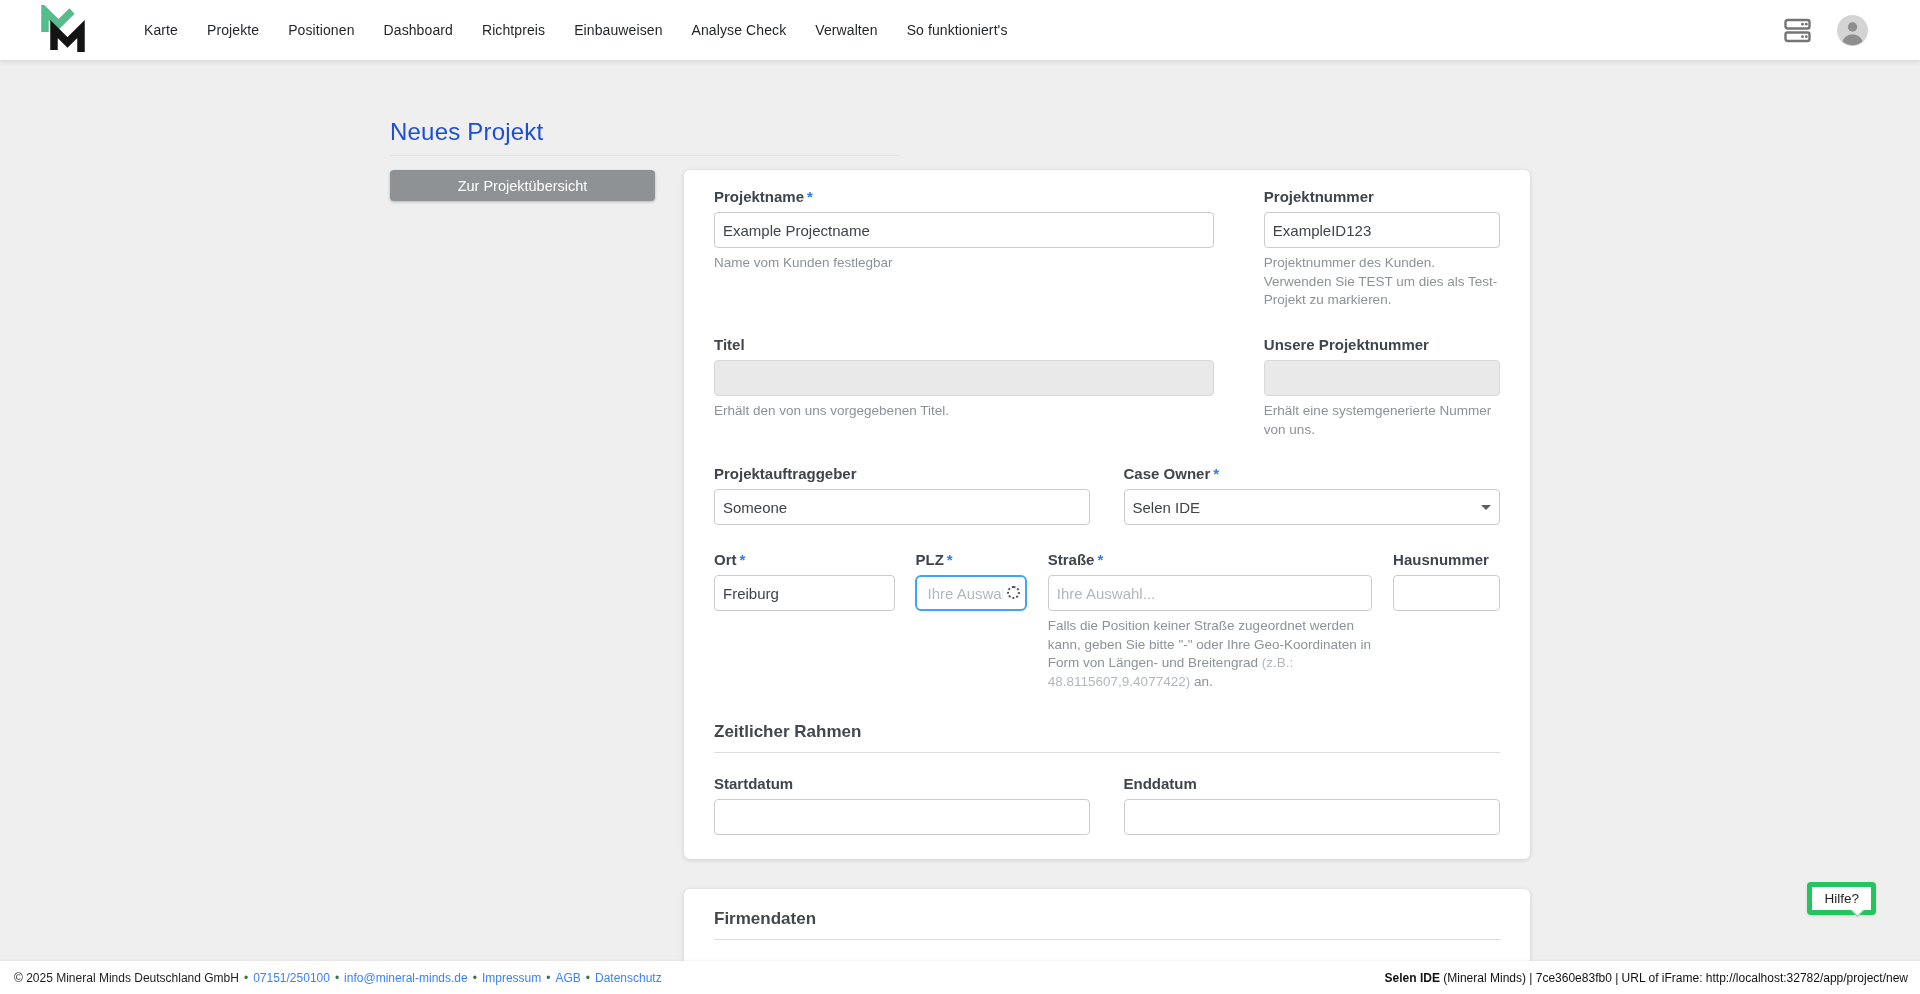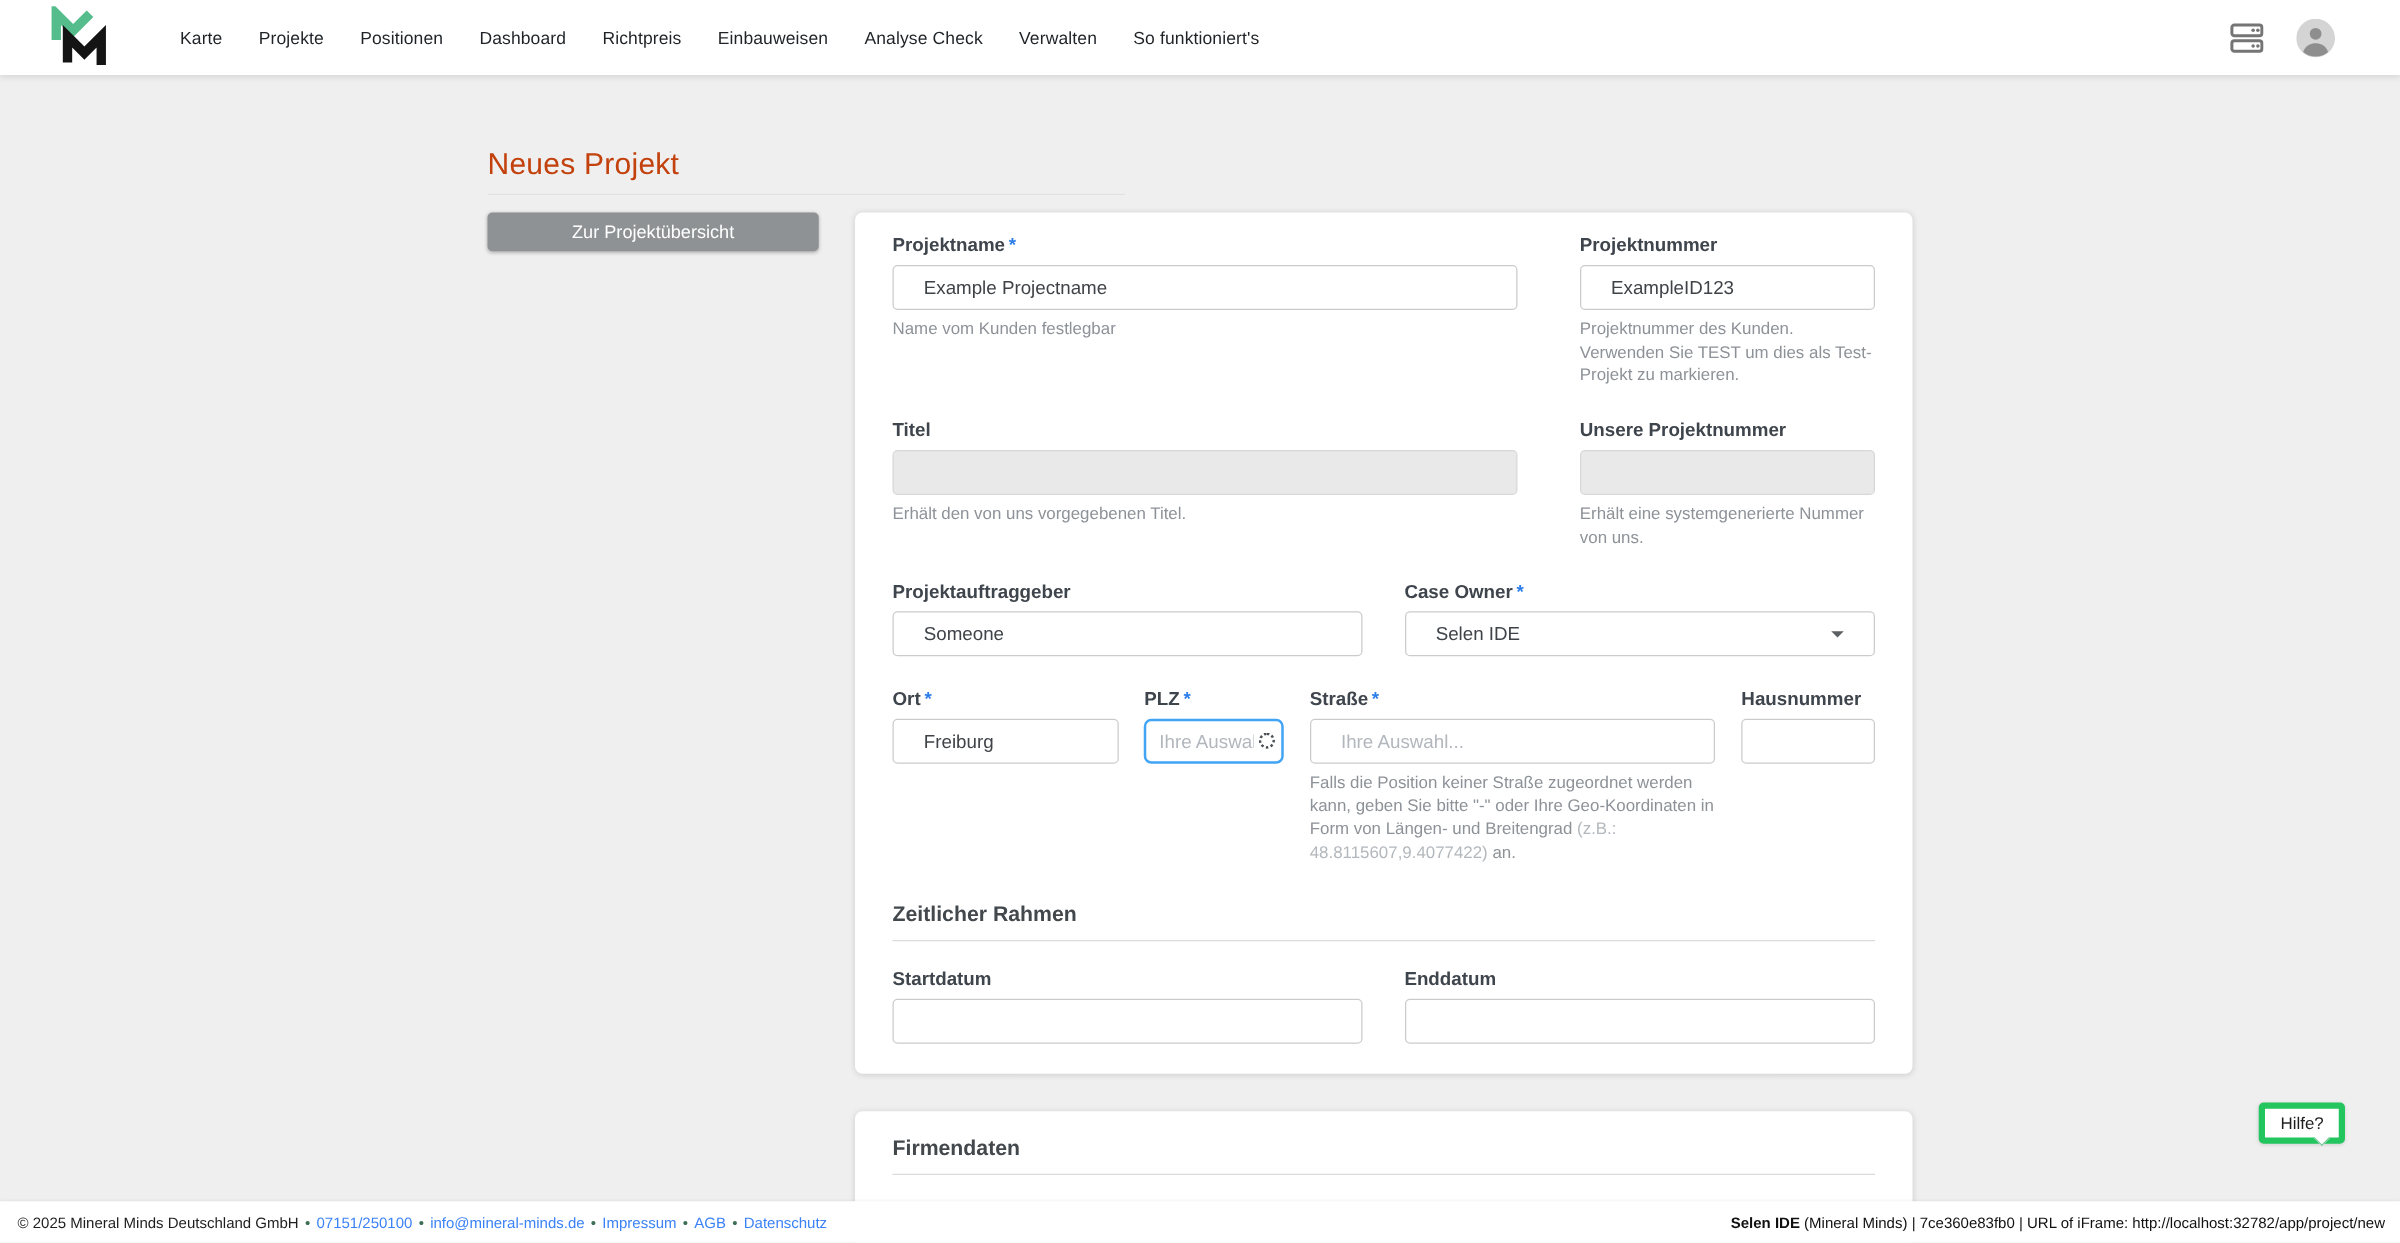--- a/index.html
+++ b/index.html
@@ -25,21 +25,21 @@
   .nav-items a {
     text-decoration: none; color: #1f2327;
     font-size: 14px; font-weight: 500; letter-spacing: .1px;
     cursor: pointer; white-space: nowrap;
   }
   .nav-right { margin-left: auto; display: flex; align-items: center; gap: 26px; }
   .icon-btn { background: none; border: none; cursor: pointer; display: flex; align-items: center; padding: 0; }
 
   
   .main { width: 1140px; margin: 0 auto; padding-top: 58px; }
-  .page-title { font-size: 24px; font-weight: 400; color: #c2410c; letter-spacing: .2px; }
+  .page-title { font-size: 24px; font-weight: 400; color: #1d4ed8; letter-spacing: .2px; }
   .title-rule { border: none; border-top: 1px solid #e2e2e2; width: 510px; margin: 9px 0 0 0; }
   .content-row { display: flex; align-items: flex-start; gap: 29px; margin-top: 14px; }
   .left-col { width: 265px; flex: 0 0 265px; }
   .btn-overview {
     width: 100%; height: 31px;
     background: #8f9294; color: #ffffff;
     border: none; border-radius: 4px;
     font-family: "Liberation Sans", sans-serif;
     font-size: 14.5px; cursor: pointer;
     box-shadow: 0 1px 3px rgba(0,0,0,0.25);
@@ -62,21 +62,21 @@
   .col-ort     { width: 23.0%; }
   .col-plz     { width: 14.2%; }
   .col-strasse { width: 41.3%; }
   .col-haus    { width: 13.6%; }
 
   label.fld { display: block; font-size: 15px; font-weight: 700; color: #3f454c; margin-bottom: 7px; }
   .req { color: #2b7de9; font-weight: 700; margin-left: 3px; }
   input.fld-input, .select-box {
     width: 100%; height: 36px;
     border: 1px solid #cbcbcb; border-radius: 4px;
-    padding: 0 24px; font-size: 15px; color: #3f4348;
+    padding: 0 8px; font-size: 15px; color: #3f4348;
     font-family: "Liberation Sans", sans-serif;
     background: #ffffff; outline: none;
   }
   input.fld-input::placeholder { color: #b2b7bd; }
   input.fld-input:disabled, input.fld-input.disabled {
     background: #e9e9e9; border-color: #d8d8d8;
   }
   .helper { font-size: 13.5px; color: #8d9298; margin-top: 6px; line-height: 1.38; }
   .helper .muted { color: #b3b8bd; }
 

